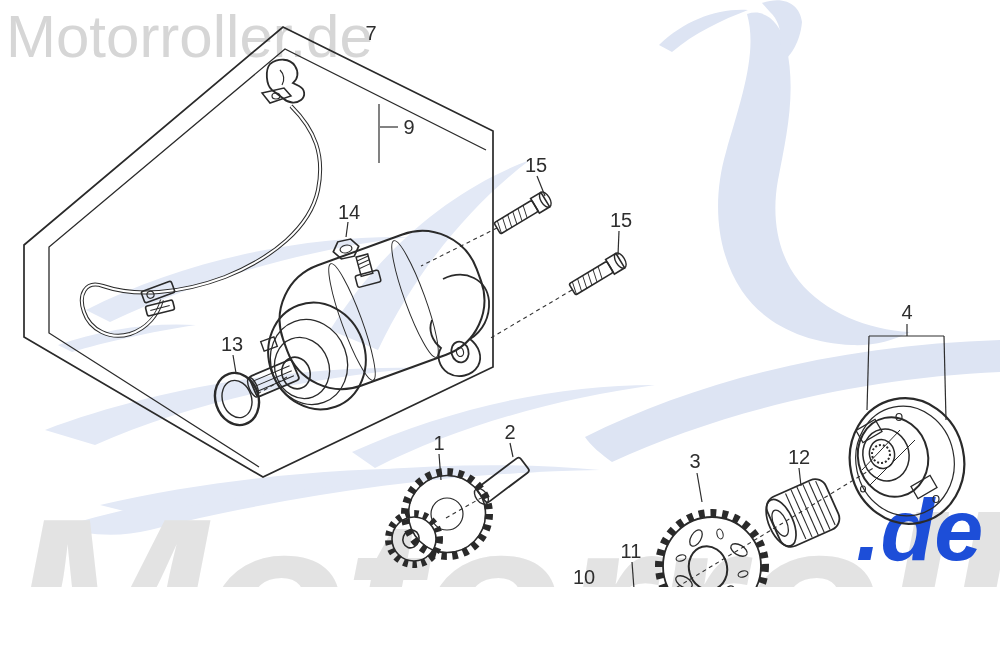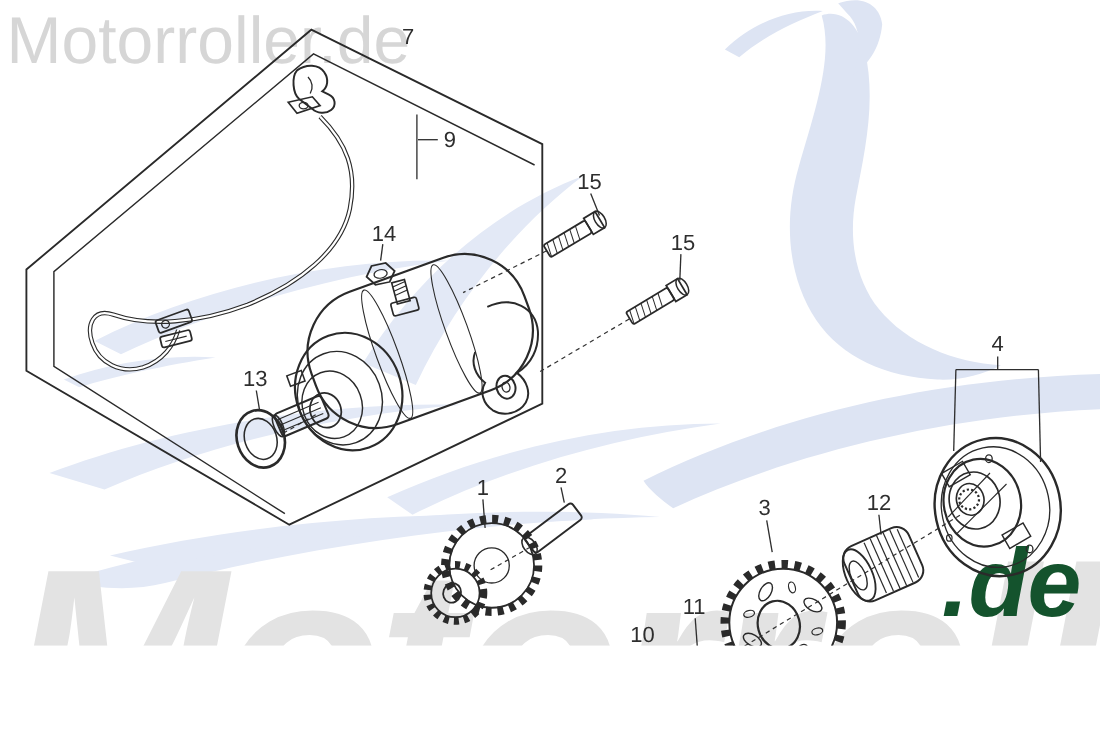--- a/index.html
+++ b/index.html
@@ -5,21 +5,21 @@
   html,body{margin:0;padding:0;background:#fff;}
   .canvas{position:relative;width:1000px;height:587px;overflow:hidden;background:#fff;
           font-family:"Liberation Sans",sans-serif;}
   .canvas svg{position:absolute;left:0;top:0;}
   #bg-svg{z-index:1;}
   .wm-top{position:absolute;z-index:2;left:6px;top:2px;font-size:60px;letter-spacing:0px;
           color:#d6d6d6;font-weight:400;white-space:nowrap;}
   .wm-bottom{position:absolute;z-index:2;left:8px;top:483px;font-size:238px;line-height:1;
           font-style:italic;font-weight:bold;color:#e3e3e3;white-space:nowrap;letter-spacing:-4px;}
   .wm-de{position:absolute;z-index:3;left:856px;top:486px;font-size:88px;line-height:1;
-          font-style:italic;font-weight:bold;color:#14532d;white-space:nowrap;}
+          font-style:italic;font-weight:bold;color:#1d4ed8;white-space:nowrap;}
   #diagram-svg{z-index:4;}
   .ink{stroke:#2a2a2a;fill:none;}
   .callout{font-size:20px;fill:#2e2e2e;}
   .dash{stroke:#333;stroke-width:1.1;fill:none;stroke-dasharray:4,3.5;}
   .leader{stroke:#2e2e2e;stroke-width:1.2;fill:none;}
 </style>
 </head>
 <body>
 
 <div class="canvas">

